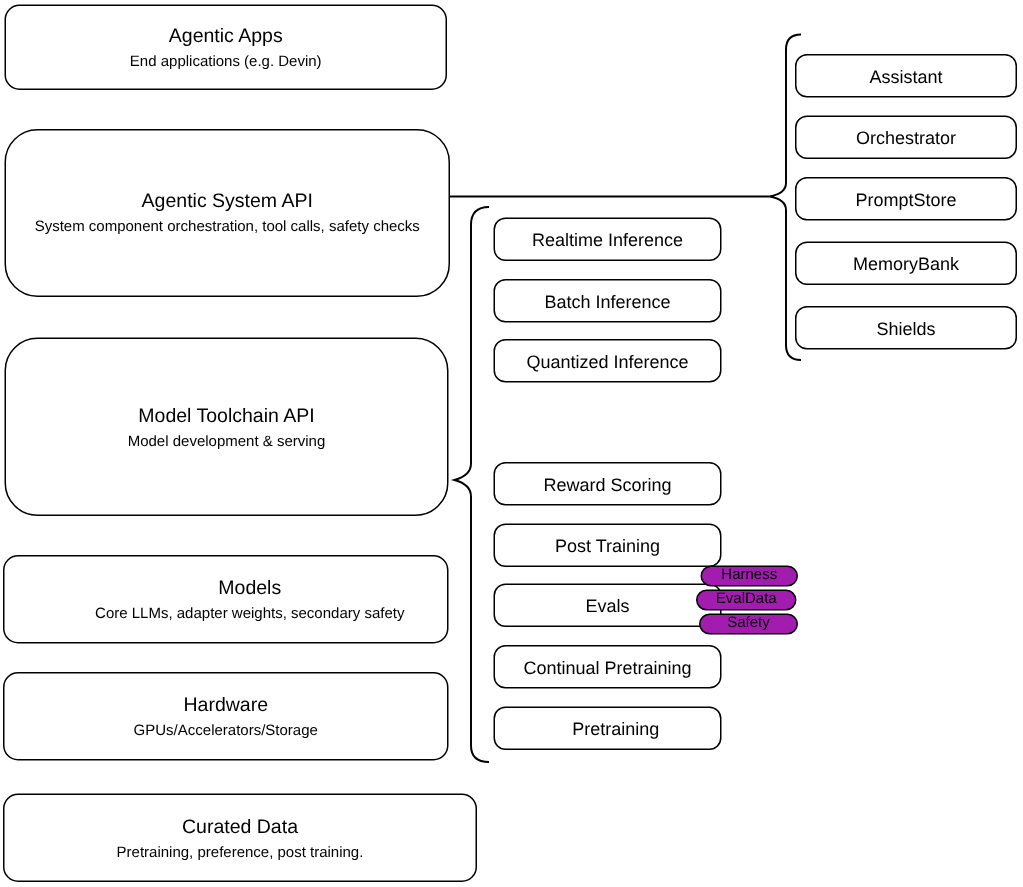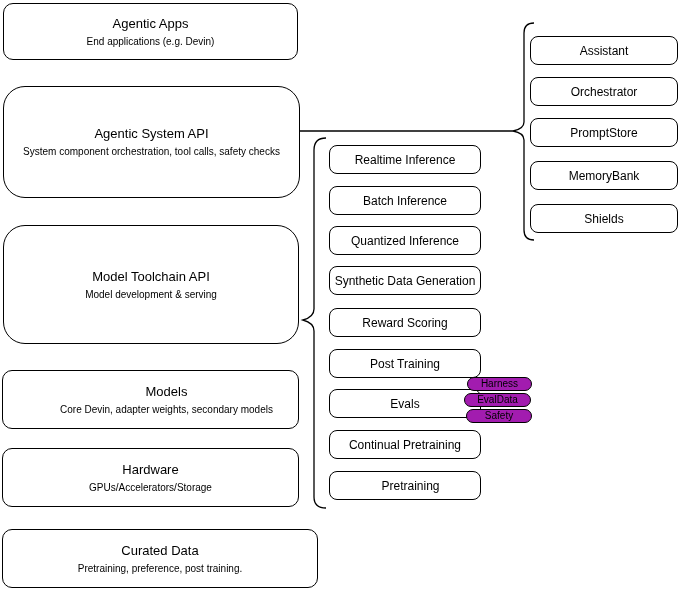--- a/index.html
+++ b/index.html
@@ -47,37 +47,36 @@
     <div class="node-sub">System component orchestration, tool calls, safety checks</div>
   </div>
 
   <div class="node" style="left:3px;top:225px;width:296px;height:119px;border-radius:22px;">
     <div class="node-title">Model Toolchain API</div>
     <div class="node-sub">Model development &amp; serving</div>
   </div>
 
   <div class="node" style="left:2px;top:370px;width:297px;height:59px;border-radius:10px;padding-left:32px;">
     <div class="node-title">Models</div>
-    <div class="node-sub">Core Devin, adapter weights, secondary models</div>
+    <div class="node-sub">Core LLMs, adapter weights, secondary safety</div>
   </div>
 
   <div class="node" style="left:2px;top:448px;width:297px;height:59px;border-radius:10px;">
     <div class="node-title">Hardware</div>
     <div class="node-sub">GPUs/Accelerators/Storage</div>
   </div>
 
   <div class="node" style="left:2px;top:529px;width:316px;height:59px;border-radius:10px;align-items:center;">
     <div class="node-title">Curated Data</div>
     <div class="node-sub">Pretraining, preference, post training.</div>
   </div>
 
   <div class="chip" style="left:329px;top:145px;width:152px;height:29px;">Realtime Inference</div>
   <div class="chip" style="left:329px;top:186px;width:152px;height:29px;">Batch Inference</div>
   <div class="chip" style="left:329px;top:226px;width:152px;height:29px;">Quantized Inference</div>
-  <div class="chip" style="left:329px;top:266px;width:152px;height:29px;">Synthetic Data Generation</div>
   <div class="chip" style="left:329px;top:308px;width:152px;height:29px;">Reward Scoring</div>
   <div class="chip" style="left:329px;top:349px;width:152px;height:29px;">Post Training</div>
   <div class="chip" style="left:329px;top:389px;width:152px;height:29px;">Evals</div>
   <div class="chip" style="left:329px;top:430px;width:152px;height:29px;">Continual Pretraining</div>
   <div class="chip" style="left:329px;top:471px;width:152px;height:29px;padding-left:11px;">Pretraining</div>
 
   <div class="pill" style="left:467px;top:377px;width:65px;height:14px;">Harness</div>
   <div class="pill" style="left:464px;top:393px;width:67px;height:14px;">EvalData</div>
   <div class="pill" style="left:466px;top:409px;width:66px;height:14px;">Safety</div>
 

